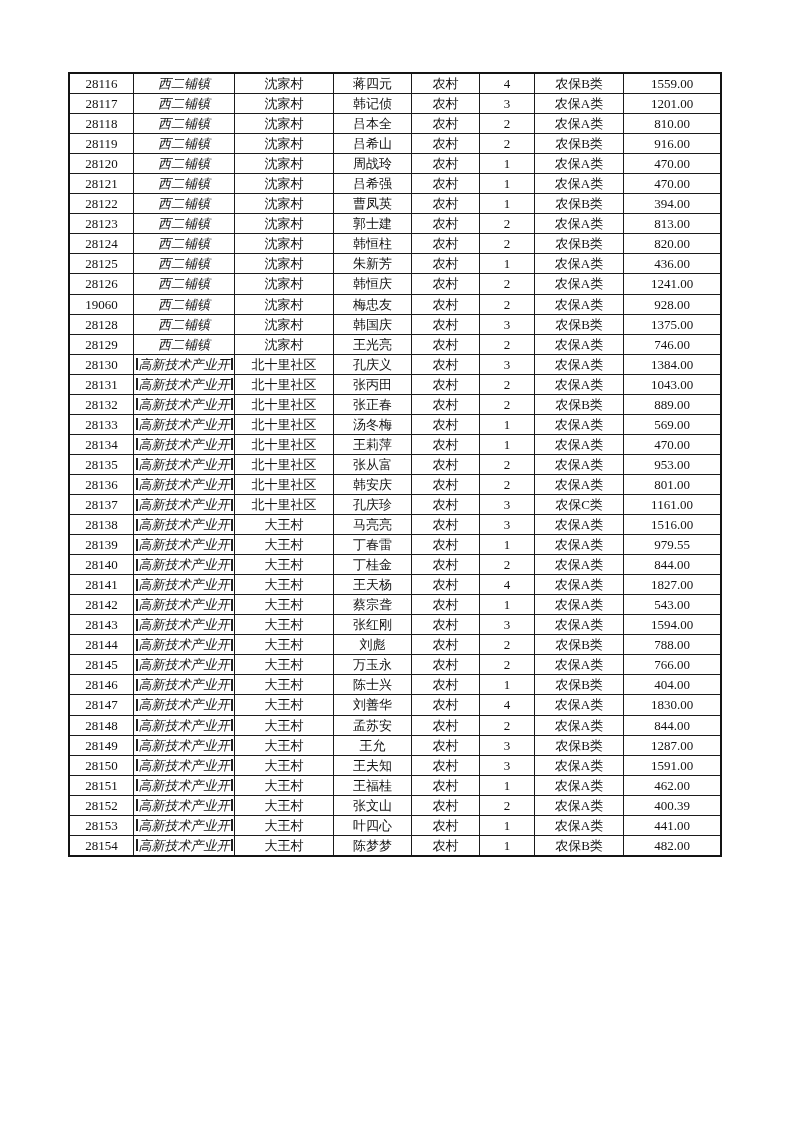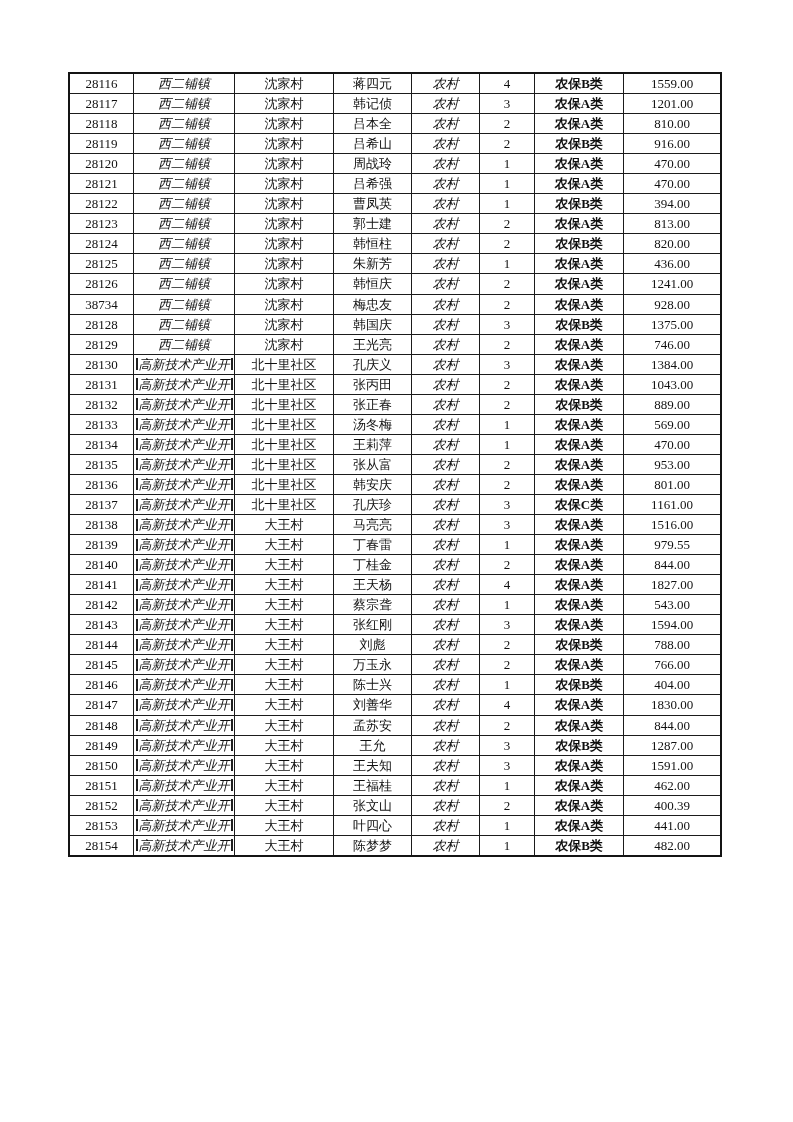--- a/index.html
+++ b/index.html
@@ -42,23 +42,23 @@
     color: #101010;
     overflow: hidden;
     white-space: nowrap;
     line-height: 1;
   }
   .cell:last-child { border-right: none; }
   .c0 { width: 64px;  flex: 0 0 64px; }
   .c1 { width: 101px; flex: 0 0 101px; font-style: italic; }
   .c2 { width: 99px;  flex: 0 0 99px; }
   .c3 { width: 78px;  flex: 0 0 78px; }
-  .c4 { width: 68px;  flex: 0 0 68px; font-style: italic; }
+  .c4 { width: 68px;  flex: 0 0 68px; }
   .c5 { width: 55px;  flex: 0 0 55px; }
-  .c6 { width: 89px;  flex: 0 0 89px; font-weight: bold; }
+  .c6 { width: 89px;  flex: 0 0 89px; }
   .c7 { flex: 1 1 auto; }
   
   .clip {
     justify-content: space-between;
     padding: 0 1.5px;
   }
   .sliver {
     flex: 0 0 2px;
     width: 2px; height: 12px;
     background: #1f1f1f;
@@ -173,21 +173,21 @@
         <div class="cell c0">28126</div>
         <div class="cell c1">西二铺镇</div>
         <div class="cell c2">沈家村</div>
         <div class="cell c3">韩恒庆</div>
         <div class="cell c4">农村</div>
         <div class="cell c5">2</div>
         <div class="cell c6">农保A类</div>
         <div class="cell c7">1241.00</div>
       </div>
       <div class="row">
-        <div class="cell c0">38734</div>
+        <div class="cell c0">19060</div>
         <div class="cell c1">西二铺镇</div>
         <div class="cell c2">沈家村</div>
         <div class="cell c3">梅忠友</div>
         <div class="cell c4">农村</div>
         <div class="cell c5">2</div>
         <div class="cell c6">农保A类</div>
         <div class="cell c7">928.00</div>
       </div>
       <div class="row">
         <div class="cell c0">28128</div>

